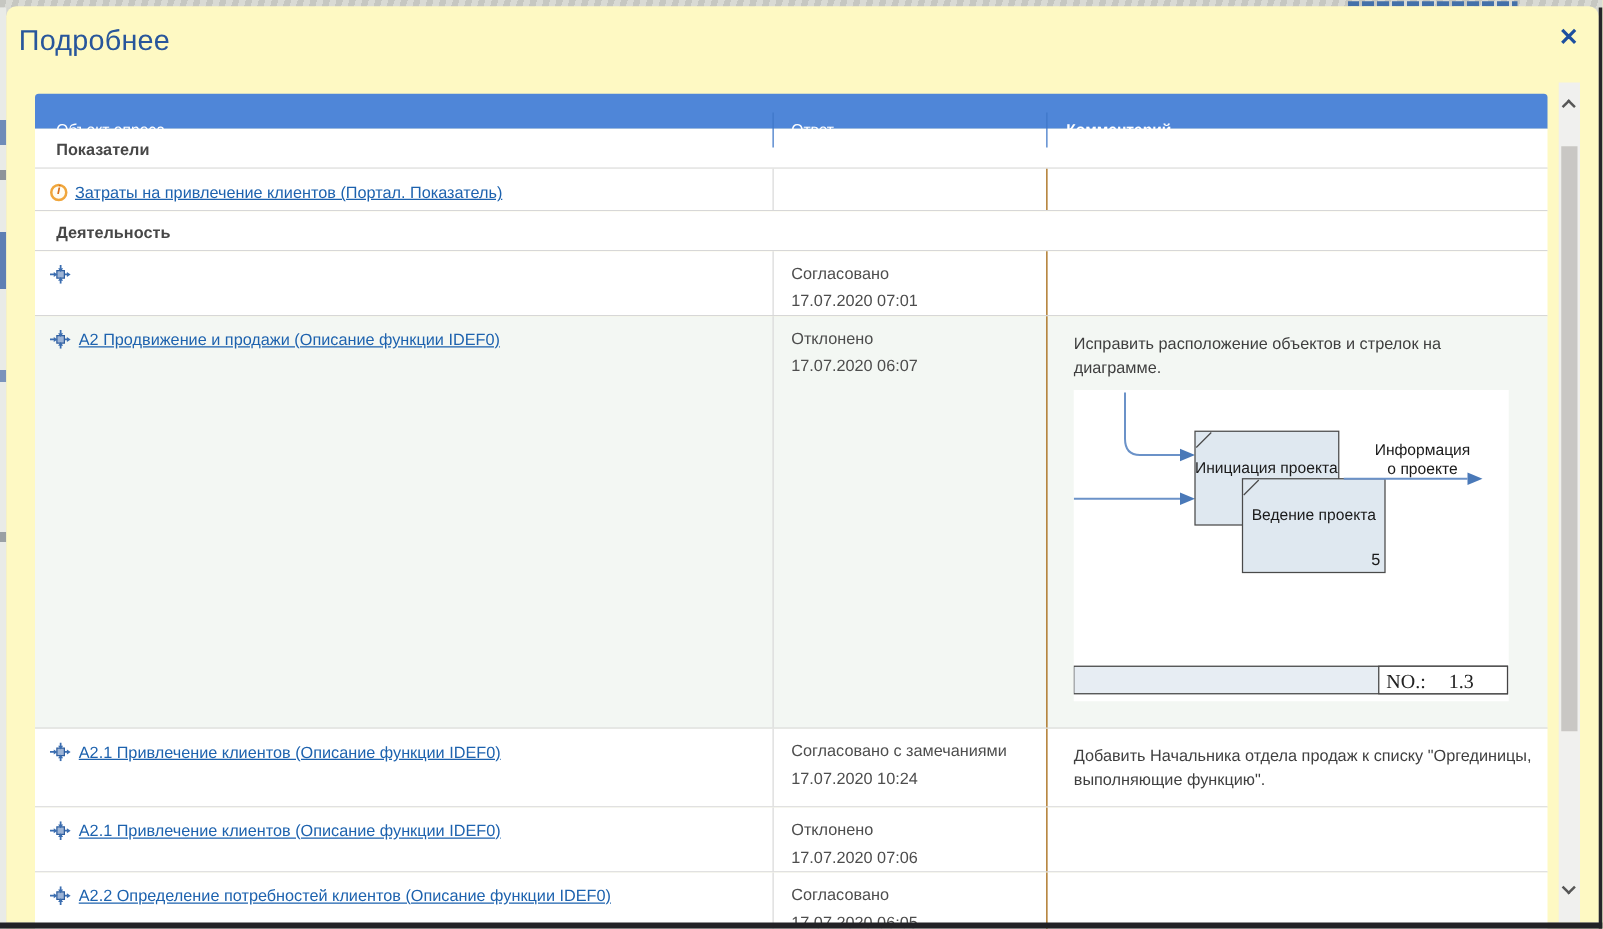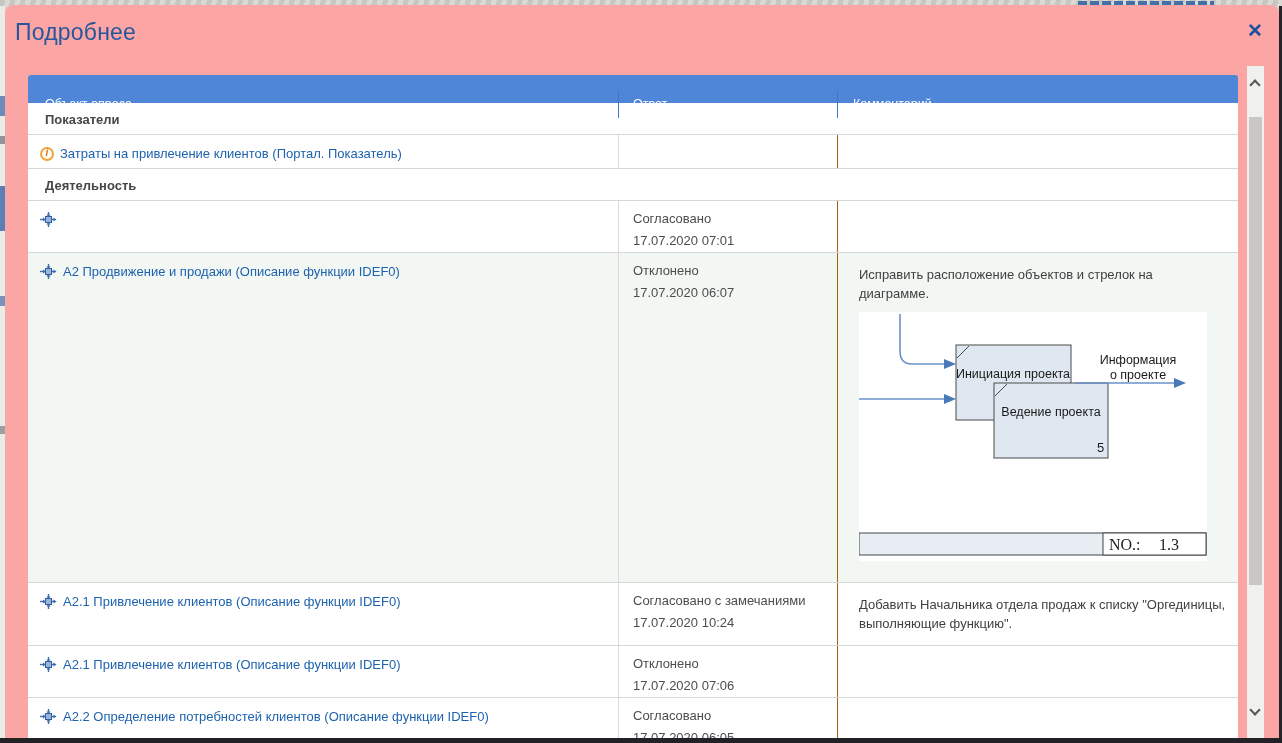--- a/index.html
+++ b/index.html
@@ -26,21 +26,21 @@
       #8e9499 130px 138px, #e9ebe7 138px 180px, #5d7fb4 180px 225px,
       #e9ebe7 225px 290px, #7a93bb 290px 300px, #e9ebe7 300px 420px,
       #9aa0a4 420px 428px, #e9ebe7 428px 100%);
   }
   .win-right { position:absolute; top:6px; right:0; width:3px; height:737px; background:#26262a; }
   .win-bottom { position:absolute; left:0; bottom:0; width:1282px; height:5px; background:#222226; }
 
   
   .modal {
     position:absolute; left:5px; top:5px; width:1274px; height:733px;
-    background:#fca5a5; border-radius:8px 8px 0 0;
+    background:#fef9c3; border-radius:8px 8px 0 0;
   }
   .modal-title {
     position:absolute; left:10px; top:14px;
     font-size:23px; color:#28569b; letter-spacing:.2px;
   }
   .close-btn {
     position:absolute; top:16px; right:16px;
     background:none; border:none; cursor:pointer;
     font-size:19px; font-weight:bold; color:#1d4f9f; line-height:1;
     font-family:"Liberation Sans",sans-serif;
@@ -49,34 +49,34 @@
   
   .tbl { position:absolute; left:23px; top:70px; width:1210px; }
   .thead {
     display:flex; height:28px; align-items:center;
     background:#4f86d8; color:#fff; font-size:12.5px;
     border-radius:3px 3px 0 0;
   }
   .th { height:100%; display:flex; align-items:center;margin-top:30px; }
   .th-1 { width:590px; padding-left:17px; }
   .th-2 { width:219px; padding-left:14px; border-left:1px solid #ético; border-left:1px solid #3f77c8;text-align:center; }
-  .th-3 { width:366px; padding-left:15px; border-left:1px solid #3f77c8; }
+  .th-3 { width:366px; padding-left:15px; border-left:1px solid #3f77c8;font-weight:bold; }
 
   .row { display:flex; background:#fff; border-bottom:1px solid #d7d7d7; }
   .row.tint { background:#f3f7f3; }
 
   .cell { font-size:13px; }
   .c-full { width:1210px; padding:9px 0 0 17px; font-weight:bold; color:#474747; }
   .c1 { width:590px; padding:11px 8px 6px 12px; }
   .c2 { width:219px; padding:7px 8px 0 14px; border-left:1px solid #dadada;
         color:#4d4d4d; line-height:22px; }
   .c3 { width:401px; padding:12px 12px 12px 21px; border-left:1px solid #a16207;
         color:#3f3f3f; line-height:19px; }
 
-  .obj-link { color:#1d62ae; cursor:pointer;margin-top:40px; }
+  .obj-link { color:#1d62ae; text-decoration:underline; cursor:pointer;margin-top:40px; }
 
   
   .ind-icon {
     display:inline-block; width:14px; height:14px; margin-right:6px;
     border:2px solid #f0a63c; border-radius:50%; background:#fffdf4;
     position:relative; vertical-align:-3px;
   }
   .ind-icon::before {
     content:"i"; position:absolute; left:3.5px; top:-2px;
     font-size:10px; font-style:italic; font-weight:bold; color:#d8701c;

